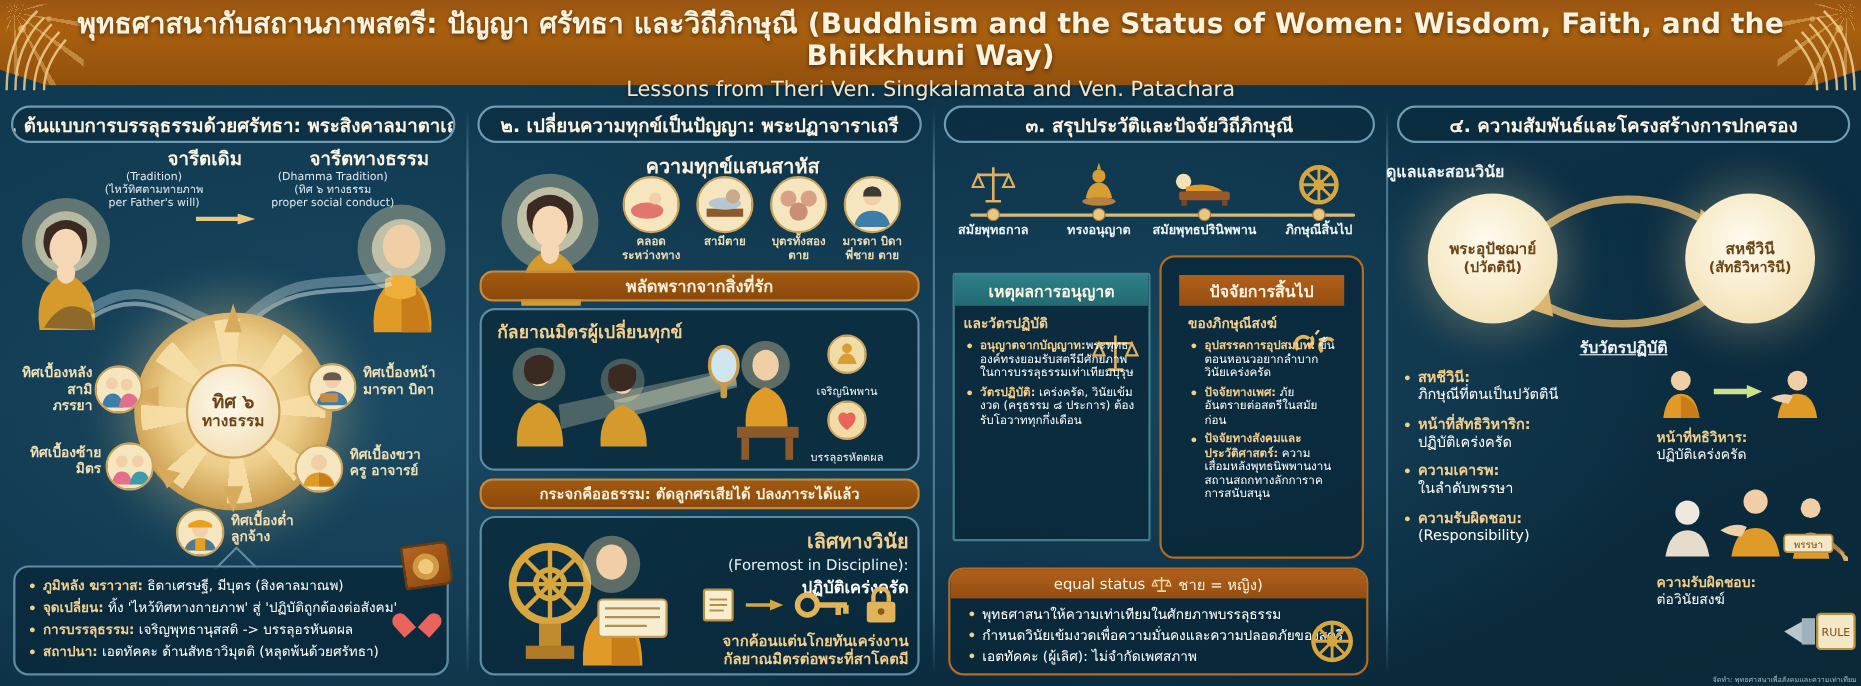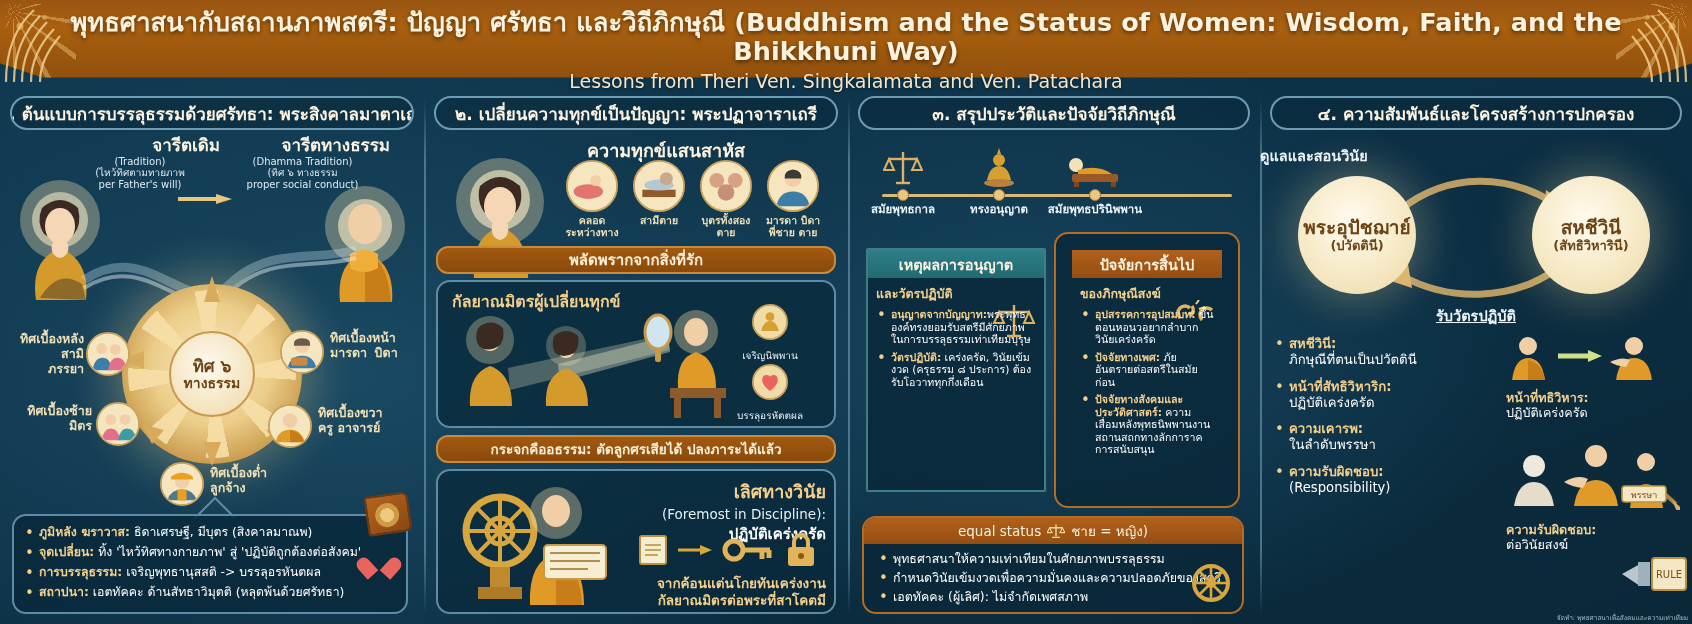--- a/index.html
+++ b/index.html
@@ -230,21 +230,21 @@
   .c4-cyc { position:absolute; top:46px; left:0; width:432px; height:200px; }
   .c4-lbl-top { position:absolute; top:10px; left:0; width:432px; text-align:left; font-size:14.5px; color:#eef6fb; font-weight:bold;}
   .c4-lbl-bot { position:absolute; top:170px; left:0; width:432px; text-align:center; font-size:14.5px; color:#eef6fb; font-weight:bold;text-decoration:underline;}
   .c4-circ {
     position:absolute; width:118px; height:118px; border-radius:50%;
     background: radial-gradient(circle at 45% 38%, #fffbef 0%, #f6e9c6 55%, #ecd8a6 100%);
     box-shadow: 0 0 38px 10px rgba(250,225,160,.25);
     display:flex; flex-direction:column; align-items:center; justify-content:center;
     color:#6b4415; font-weight:bold; line-height:1.16; text-align:center;
   }
-  .c4-circ .n1 { font-size:19px; }
+  .c4-circ .n1 { font-size:14px; }
   .c4-circ .n2 { font-size:13px; }
   .c4-list { position:absolute; left:14px; top:248px; width:228px; }
   .c4-list .bullets li { font-size:13.2px; margin-bottom:11px; line-height:1.2; }
   .c4-right { position:absolute; left:250px; top:248px; width:180px; }
   .c4-rblock { position:absolute; font-size:12.6px; color:#fff; line-height:1.2; }
   .c4-rblock .k { display:block; }
   .credit { position:absolute; right:4px; bottom:1px; font-size:6.5px; color:#9fc0d0; }
 </style>
 </head>
 <body>
@@ -349,21 +349,21 @@
               <circle cx="15" cy="16" r="6" fill="#f3cfa8"></circle>
               <circle cx="30" cy="17" r="6" fill="#f3cfa8"></circle>
               <path d="M5 40 q2 -14 11 -14 q9 0 10 14Z" fill="#3d7ea8"></path>
               <path d="M22 40 q2 -14 10 -14 q9 0 11 14Z" fill="#e2708d"></path>
             </svg>
         </div>
         <div class="lb" style="left:0; top:6px; width:70px; text-align:right; white-space:pre-line;">ทิศเบื้องหลัง
 สามิ
 ภรรยา</div>
       </div>
-      <div class="dirnode" style="left:280px; top:236px; width:130px; height:70px;font-family:Liberation Mono, monospace;">
+      <div class="dirnode" style="left:280px; top:236px; width:130px; height:70px;">
         <div class="av" style="left:0; top:6px;">
           <svg viewBox="0 0 44 44">
               <rect width="44" height="44" fill="#f6e6bf"></rect>
               <circle cx="22" cy="15" r="8" fill="#f3cfa8"></circle>
               <path d="M22 7 q10 0 9 8 l-18 0 q-1 -8 9 -8Z" fill="#6a5a4a"></path>
               <path d="M6 40 q3 -14 16 -14 q13 0 16 14Z" fill="#3d7ea8"></path>
               <rect x="10" y="28" width="18" height="9" rx="2" fill="#c98b43"></rect>
             </svg>
         </div>
         <div class="lb" style="left:50px; top:8px; width:84px; white-space:pre-line;">ทิศเบื้องหน้า
@@ -626,20 +626,36 @@
                 <circle cx="12" cy="13" r="7" fill="#f2e3b6"></circle>
                 <path d="M14 18 q20 -6 34 4 l-34 0Z" fill="#e09a28"></path>
                 <rect x="8" y="22" width="46" height="8" rx="2" fill="#9a5a28"></rect>
                 <rect x="10" y="30" width="5" height="5" fill="#7d4720"></rect>
                 <rect x="47" y="30" width="5" height="5" fill="#7d4720"></rect>
               </svg>
           </div>
           <div class="dot"></div>
           <div class="lb">สมัยพุทธปรินิพพาน</div>
         </div>
+        <div class="tl-item" style="left:296px">
+          <div class="ic">
+            <svg width="40" height="40" viewBox="0 0 40 40">
+                <circle cx="20" cy="20" r="16" fill="none" stroke="#d8a63f" stroke-width="4"></circle>
+                <circle cx="20" cy="20" r="5" fill="#d8a63f"></circle>
+                <g stroke="#d8a63f" stroke-width="2.6">
+                  <path d="M20 5 V35"></path>
+                  <path d="M5 20 H35"></path>
+                  <path d="M9.5 9.5 L30.5 30.5"></path>
+                  <path d="M30.5 9.5 L9.5 30.5"></path>
+                </g>
+              </svg>
+          </div>
+          <div class="dot"></div>
+          <div class="lb">ภิกษุณีสิ้นไป</div>
+        </div>
       </div>
 
       <div class="card c3-boxL" style="padding:0">
         <div class="bx-head teal">เหตุผลการอนุญาต</div>
         <div class="bx-body">
           <svg class="scale-ic" viewBox="0 0 44 38">
               <path d="M22 3 V33" stroke="#e0b061" stroke-width="2.4"></path>
               <path d="M7 10 H37" stroke="#e0b061" stroke-width="2.4"></path>
               <path d="M7 10 L2 21 h10Z" fill="none" stroke="#e0b061" stroke-width="2"></path>
               <path d="M37 10 L32 21 h10Z" fill="none" stroke="#e0b061" stroke-width="2"></path>

